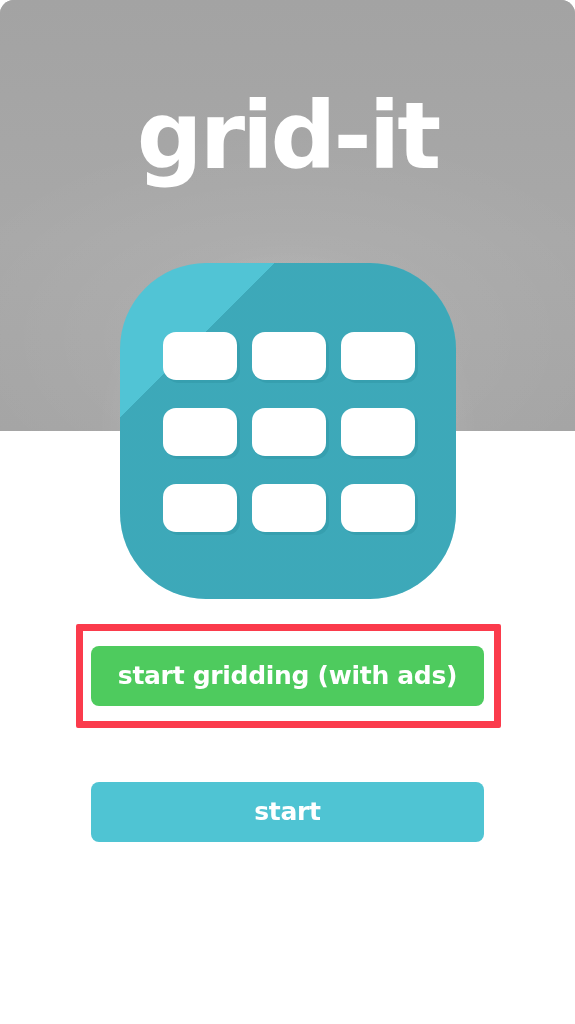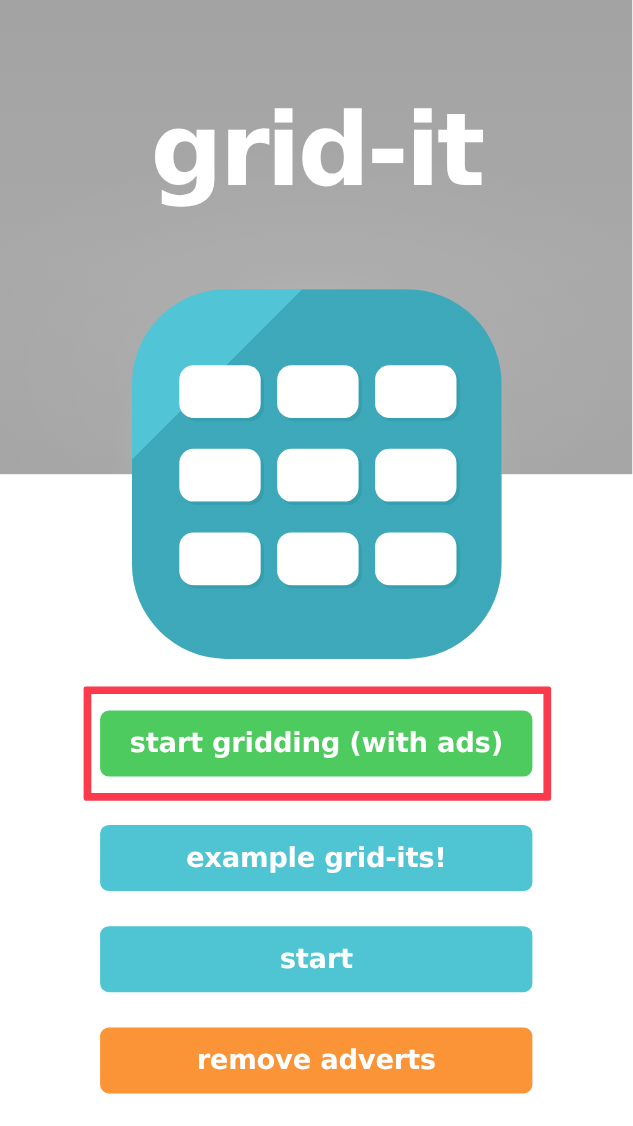--- a/index.html
+++ b/index.html
@@ -15,20 +15,21 @@
     font-family: "Liberation Sans", sans-serif;
     -webkit-font-smoothing: antialiased;
   }
 
   #app {
     position: relative;
     width: 575px;
     height: 1024px;
     background: #ffffff;
     overflow: hidden;
+    border-radius: 14px;
   }
 
   
   .header-band {
     position: absolute;
     left: 0;
     top: 0;
     width: 575px;
     height: 431px;
     background: #a6a6a6;
@@ -222,31 +223,25 @@
 
     <div class="btn-row" style="height:104px;">
       <div class="highlight-ring"></div>
       <div class="highlight-inner">
         <button class="btn btn-green">start gridding (with ads)</button>
       </div>
     </div>
 
     <div class="spacer-22"></div>
 
-    <div class="btn-row">
-      <button class="btn btn-teal">example grid-its!</button>
-    </div>
 
     <div class="spacer-32"></div>
 
     <div class="btn-row">
       <button class="btn btn-teal">start</button>
     </div>
 
     <div class="spacer-32"></div>
 
-    <div class="btn-row">
-      <button class="btn btn-orange">remove adverts</button>
-    </div>
 
   </div>
 
 </div>
 
 </body></html>

